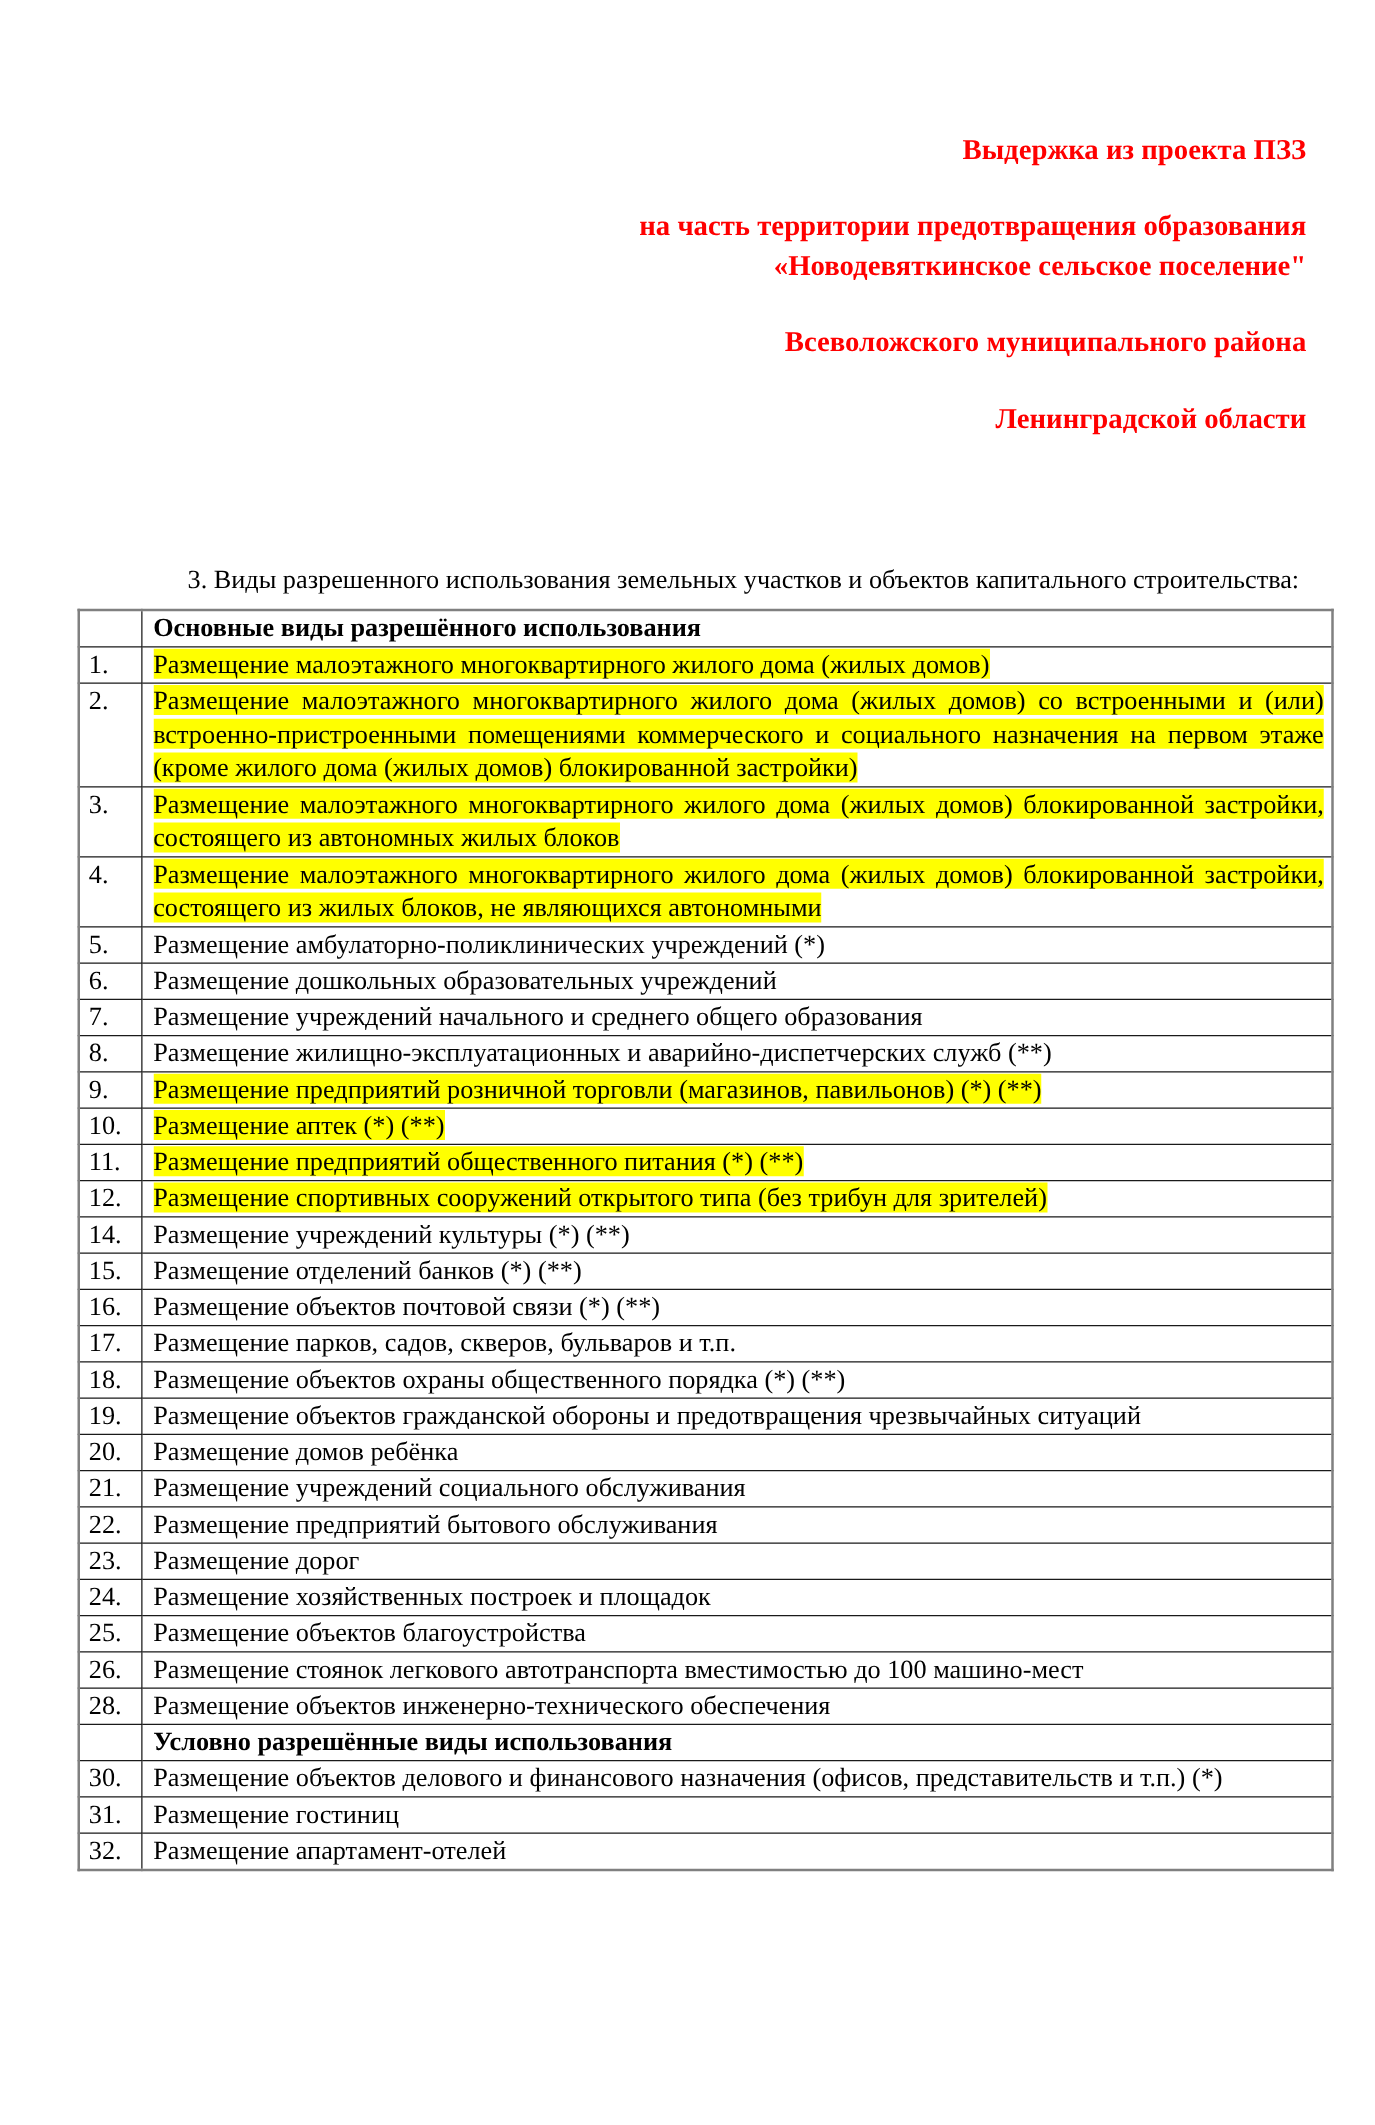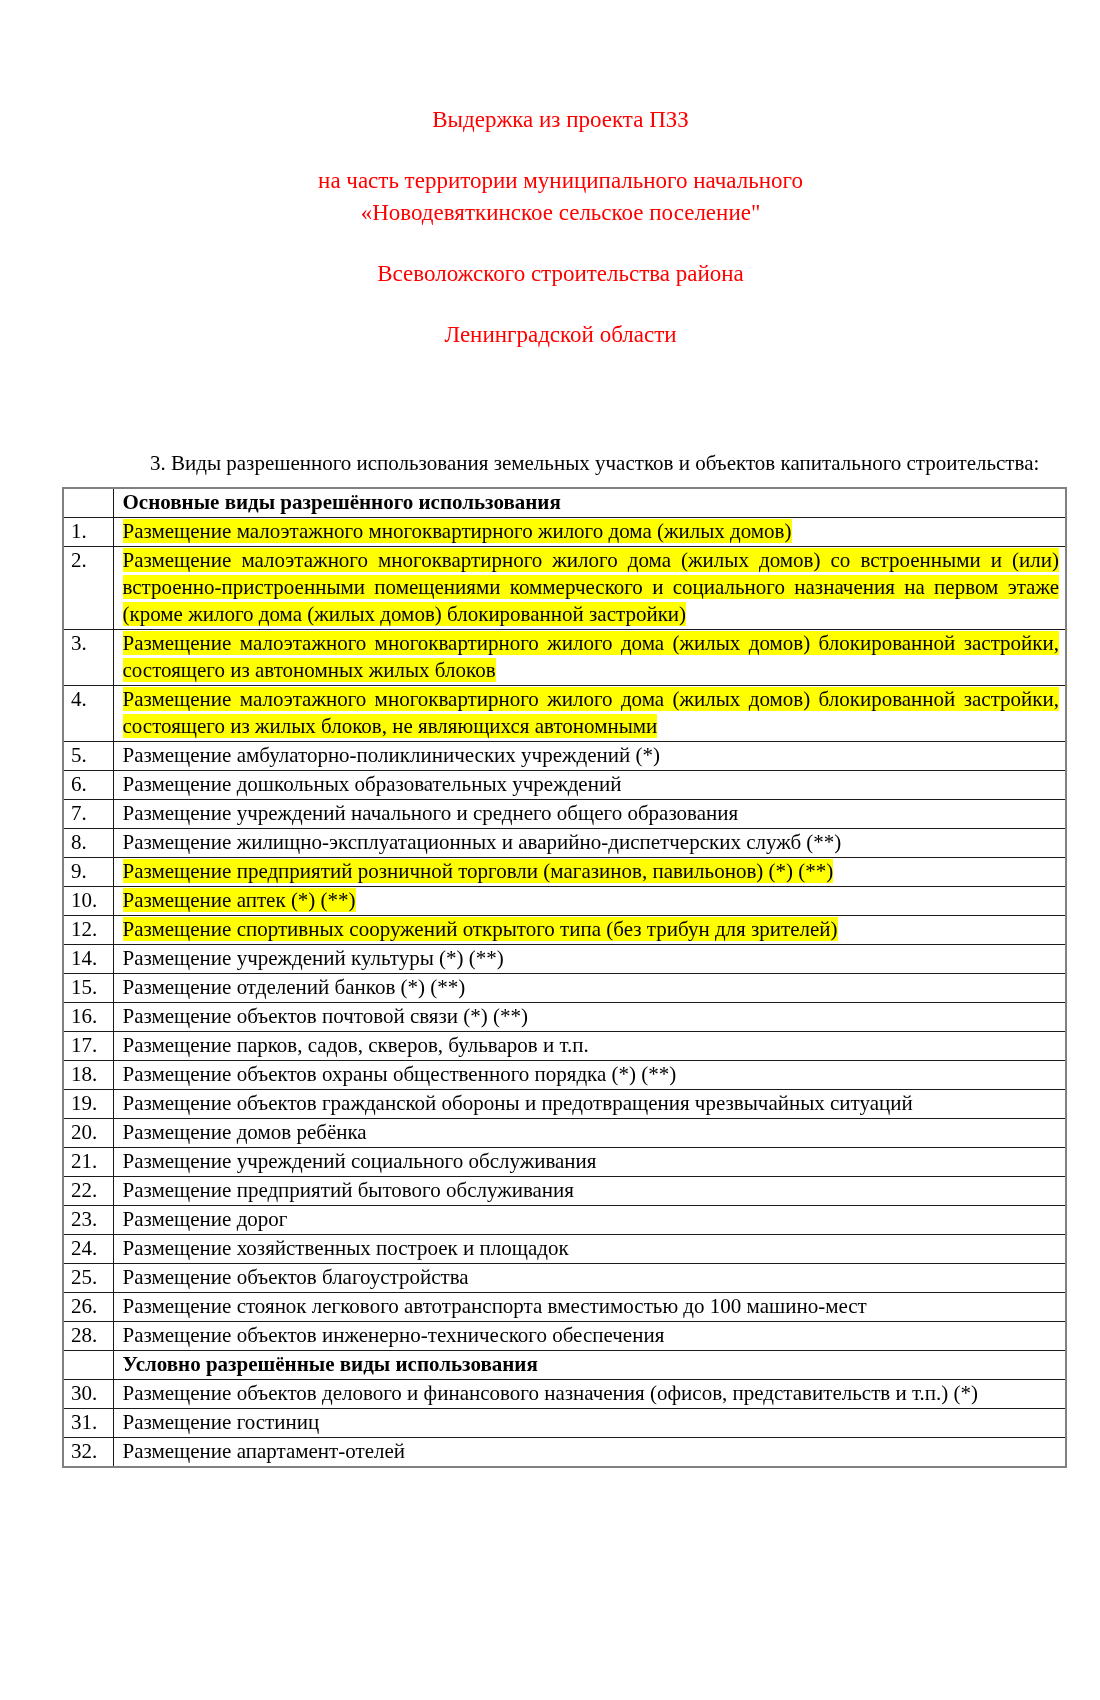--- a/index.html
+++ b/index.html
@@ -26,23 +26,23 @@
     padding-left: 62px;
     padding-top: 104px;
     background: #ffffff;
   }
   .text-col {
     margin-left: 14px;
     width: 969px;
   }
   
   .doc-title p, .doc-title .tline {
-    text-align: center;
+    text-align: right;
     color: var(--title-red);
-    font-weight: normal;
+    font-weight: bold;
     font-size: 23px;
     line-height: 32px;
   }
   .doc-title .tp { margin-bottom: 29px; }
   
   .intro {
     margin-top: 96px;
     margin-bottom: 7px;
     font-size: 21px;
     line-height: 33px;
@@ -86,24 +86,24 @@
 </style>
 </head>
 <body>
 
 <div class="page">
   <div class="text-col">
 
     <div class="doc-title">
       <p class="tp">Выдержка из проекта ПЗЗ</p>
       <div class="tp">
-        <div class="tline">на часть территории муниципального начального</div>
+        <div class="tline">на часть территории предотвращения образования</div>
         <div class="tline">«Новодевяткинское сельское поселение"</div>
       </div>
-      <p class="tp">Всеволожского строительства района</p>
+      <p class="tp">Всеволожского муниципального района</p>
       <p class="tp">Ленинградской области</p>
     </div>
 
     <p class="intro">3. Виды разрешенного использования земельных участков и объектов капитального строительства:</p>
 
   </div>
 
   <table class="vri-table">
     <tbody>
         <tr>
@@ -142,20 +142,24 @@
           <td class="num">8.</td>
           <td class="desc">Размещение жилищно-эксплуатационных и аварийно-диспетчерских служб (**)</td>
         </tr>
         <tr>
           <td class="num">9.</td>
           <td class="desc"><span class="hl">Размещение предприятий розничной торговли (магазинов, павильонов) (*) (**)</span></td>
         </tr>
         <tr>
           <td class="num">10.</td>
           <td class="desc"><span class="hl">Размещение аптек (*) (**)</span></td>
+        </tr>
+        <tr>
+          <td class="num">11.</td>
+          <td class="desc"><span class="hl">Размещение предприятий общественного питания (*) (**)</span></td>
         </tr>
         <tr>
           <td class="num">12.</td>
           <td class="desc"><span class="hl">Размещение спортивных сооружений открытого типа (без трибун для зрителей)</span></td>
         </tr>
         <tr>
           <td class="num">14.</td>
           <td class="desc">Размещение учреждений культуры (*) (**)</td>
         </tr>
         <tr>

